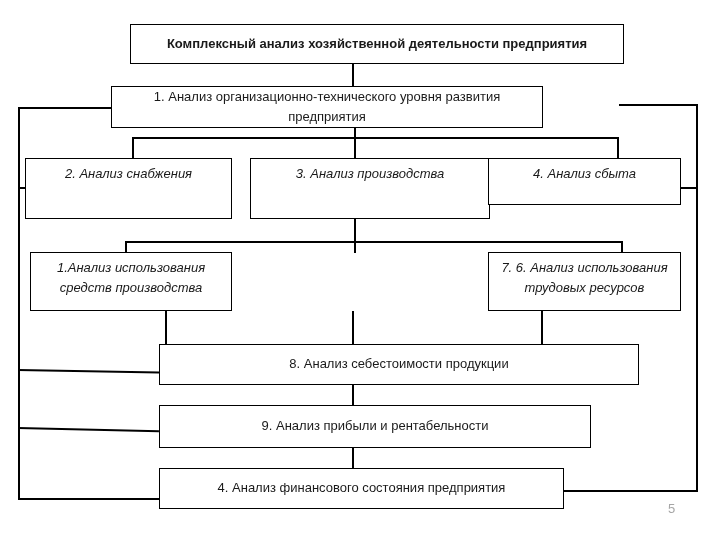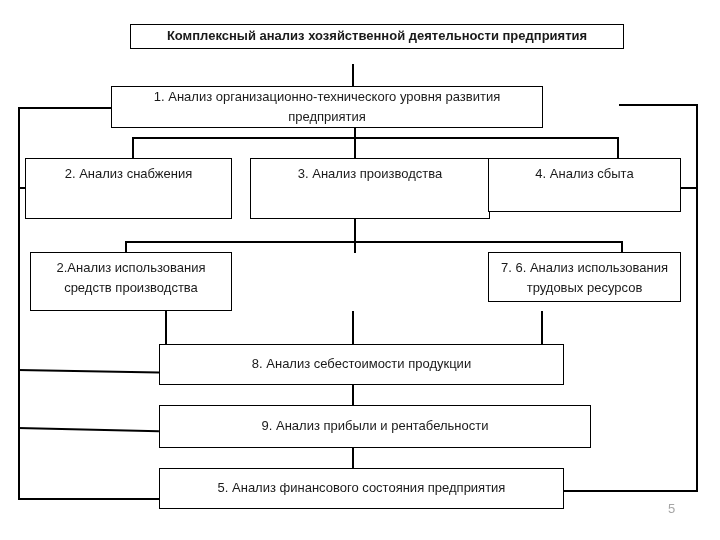--- a/index.html
+++ b/index.html
@@ -19,21 +19,21 @@
     background: #ffffff;
     display: flex;
     justify-content: center;
     text-align: center;
     font-size: 13px;
     line-height: 1.55;
     color: #1a1a1a;
     padding: 0 3px;
   }
   .v-center { align-items: center; }
-  .v-top { align-items: flex-start; padding-top: 5px; }
+  .v-top { align-items: flex-start; padding-top: 5px; font-style: italic; }
   .bold { font-weight: bold; }
   .line { position: absolute; background: #000000; }
   .vl { width: 2px; }
   .hl { height: 2px; }
   .slant { transform-origin: left center; }
   .page-number {
     position: absolute;
     left: 668px;
     top: 501px;
     font-size: 13px;
@@ -69,50 +69,50 @@
   <div class="line hl" style="left:18px; top:187px; width:8px;"></div>
   <div class="line hl slant" style="left:18px; top:369px; width:141px; transform:rotate(1deg);"></div>
   <div class="line hl slant" style="left:18px; top:427px; width:141px; transform:rotate(1.3deg);"></div>
   <div class="line hl" style="left:18px; top:498px; width:142px;"></div>
 
   <div class="line hl" style="left:619px; top:104px; width:79px;"></div>
   <div class="line vl" style="left:696px; top:104px; height:388px;"></div>
   <div class="line hl" style="left:681px; top:187px; width:16px;"></div>
   <div class="line hl" style="left:563px; top:490px; width:135px;"></div>
 
-  <div class="box v-center bold" style="left:130px; top:24px; width:494px; height:25px;">
+  <div class="box v-center bold" style="left:130px; top:24px; width:494px; height:40px;">
     <span>Комплексный анализ хозяйственной деятельности предприятия</span>
   </div>
 
   <div class="box v-center" style="left:111px; top:86px; width:432px; height:42px;">
     <span>1. Анализ организационно-технического уровня развития предприятия</span>
   </div>
 
   <div class="box v-top" style="left:25px; top:158px; width:207px; height:61px;">
     <span>2. Анализ снабжения</span>
   </div>
   <div class="box v-top" style="left:250px; top:158px; width:240px; height:61px;">
     <span>3. Анализ производства</span>
   </div>
-  <div class="box v-top" style="left:488px; top:158px; width:193px; height:54px;">
+  <div class="box v-top" style="left:488px; top:158px; width:193px; height:47px;">
     <span>4. Анализ сбыта</span>
   </div>
 
   <div class="box v-top" style="left:30px; top:252px; width:202px; height:59px;">
-    <span>2.Анализ использования средств производства</span>
+    <span>1.Анализ использования средств производства</span>
   </div>
-  <div class="box v-top" style="left:488px; top:252px; width:193px; height:50px; padding:5px 2px 0;">
+  <div class="box v-top" style="left:488px; top:252px; width:193px; height:59px; padding:5px 2px 0;">
     <span>7. 6. Анализ использования трудовых ресурсов</span>
   </div>
 
-  <div class="box v-center" style="left:159px; top:344px; width:405px; height:41px;">
+  <div class="box v-center" style="left:159px; top:344px; width:480px; height:41px;">
     <span>8. Анализ себестоимости продукции</span>
   </div>
   <div class="box v-center" style="left:159px; top:405px; width:432px; height:43px;">
     <span>9. Анализ прибыли и рентабельности</span>
   </div>
   <div class="box v-center" style="left:159px; top:468px; width:405px; height:41px;">
-    <span>5. Анализ финансового состояния предприятия</span>
+    <span>4. Анализ финансового состояния предприятия</span>
   </div>
 
   <div class="page-number">5</div>
 
 </div>
 
 </body></html>

